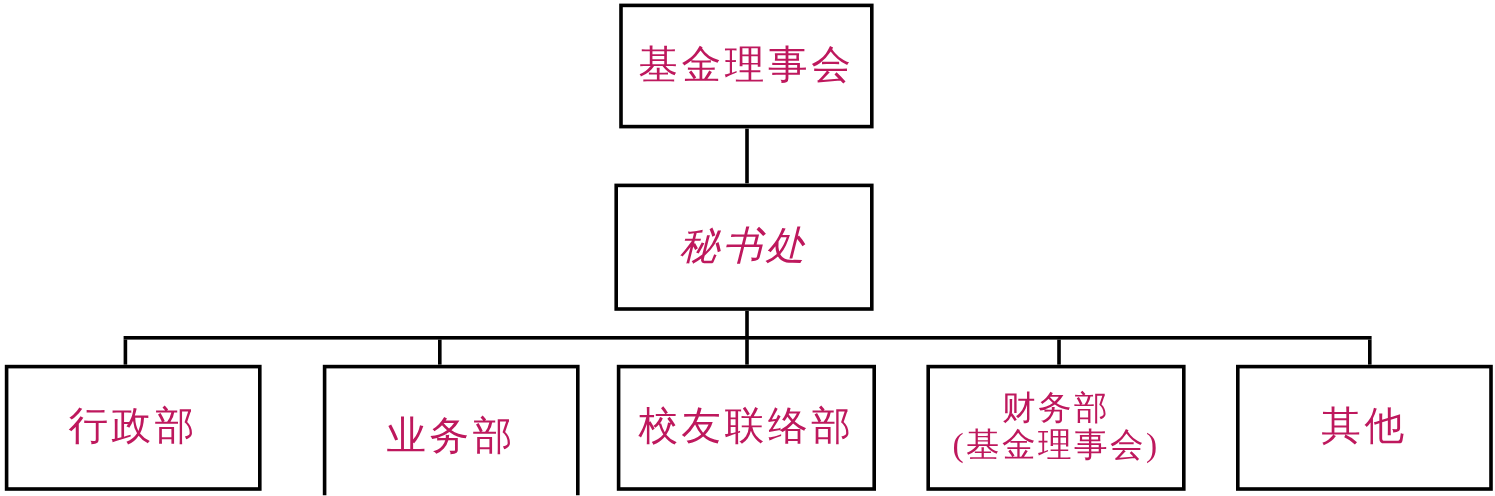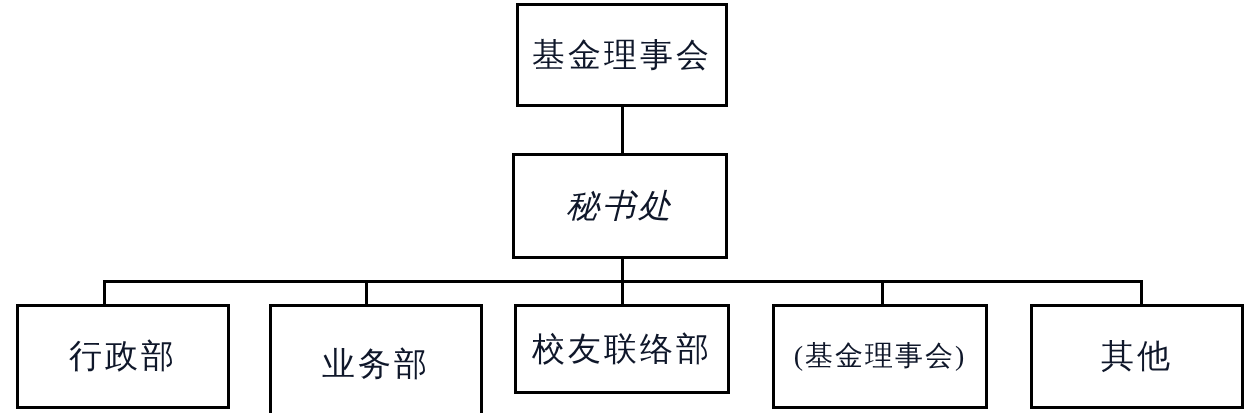--- a/index.html
+++ b/index.html
@@ -18,42 +18,42 @@
   .box {
     position: absolute;
     box-sizing: border-box;
     border: 3px solid #000000;
     background: #ffffff;
     display: flex;
     flex-direction: column;
     align-items: center;
     justify-content: center;
     text-align: center;
-    color: #0f172a;
+    color: #be185d;
   }
   .box .label {
     font-size: 33px;
     letter-spacing: 3px;
     line-height: 1.1;
     white-space: nowrap;
   }
   .box .label.small {
     font-size: 28px;
     letter-spacing: 2px;
   }
   .line {
     position: absolute;
     background: #000000;
   }
   
   #box-root        { left: 516px; top: 3px;   width: 212px; height: 104px; }
   #box-secretariat { left: 512px; top: 153px; width: 216px; height: 106px; font-style: italic; }
-  #box-dept0       { left: 16px;   top: 304px; width: 214px; height: 105px; }
+  #box-dept0       { left: 4px;   top: 304px; width: 214px; height: 105px; }
   #box-dept1       { left: 269px; top: 304px; width: 214px; height: 121px; justify-content: center; }
-  #box-dept2       { left: 514px; top: 304px; width: 216px; height: 90px; }
+  #box-dept2       { left: 514px; top: 304px; width: 216px; height: 105px; }
   #box-dept3       { left: 772px; top: 304px; width: 216px; height: 105px; }
   #box-dept4       { left: 1030px; top: 304px; width: 214px; height: 105px; align-items: center; }
   
   #conn-root-secretariat { left: 621px; top: 107px; width: 3px; height: 46px; }
   #conn-secretariat-rail { left: 621px; top: 259px; width: 3px; height: 24px; }
   #conn-rail             { left: 103px; top: 280px; width: 1040px; height: 3px; }
   #conn-drop0            { left: 103px;  top: 283px; width: 3px; height: 21px; }
   #conn-drop1            { left: 365px;  top: 283px; width: 3px; height: 21px; }
   #conn-drop2            { left: 621px;  top: 283px; width: 3px; height: 21px; }
   #conn-drop3            { left: 881px;  top: 283px; width: 3px; height: 21px; }
@@ -87,20 +87,21 @@
 
   <div class="box" id="box-dept1">
     <span class="label">业务部</span>
   </div>
 
   <div class="box" id="box-dept2">
     <span class="label">校友联络部</span>
   </div>
 
   <div class="box" id="box-dept3">
+    <span class="label small">财务部</span>
     <span class="label small">(基金理事会)</span>
   </div>
 
   <div class="box" id="box-dept4">
     <span class="label">其他</span>
   </div>
 
 </div>
 
 </body></html>

